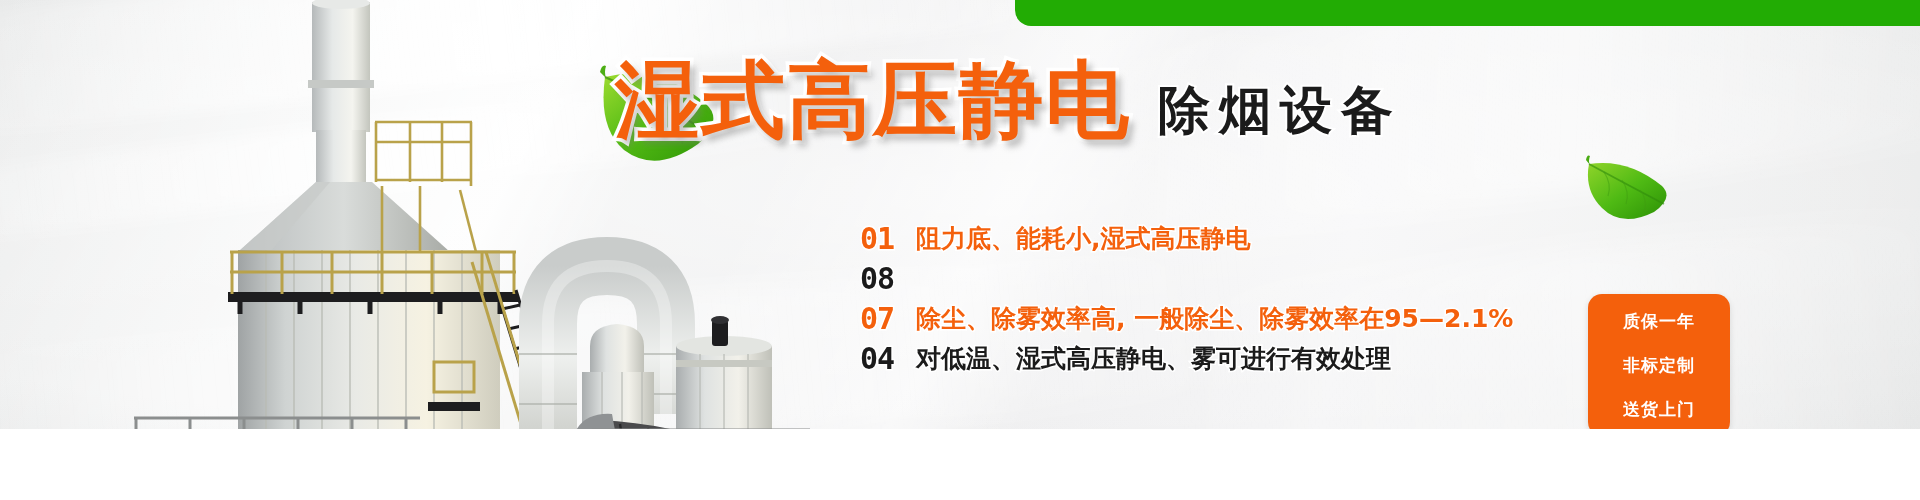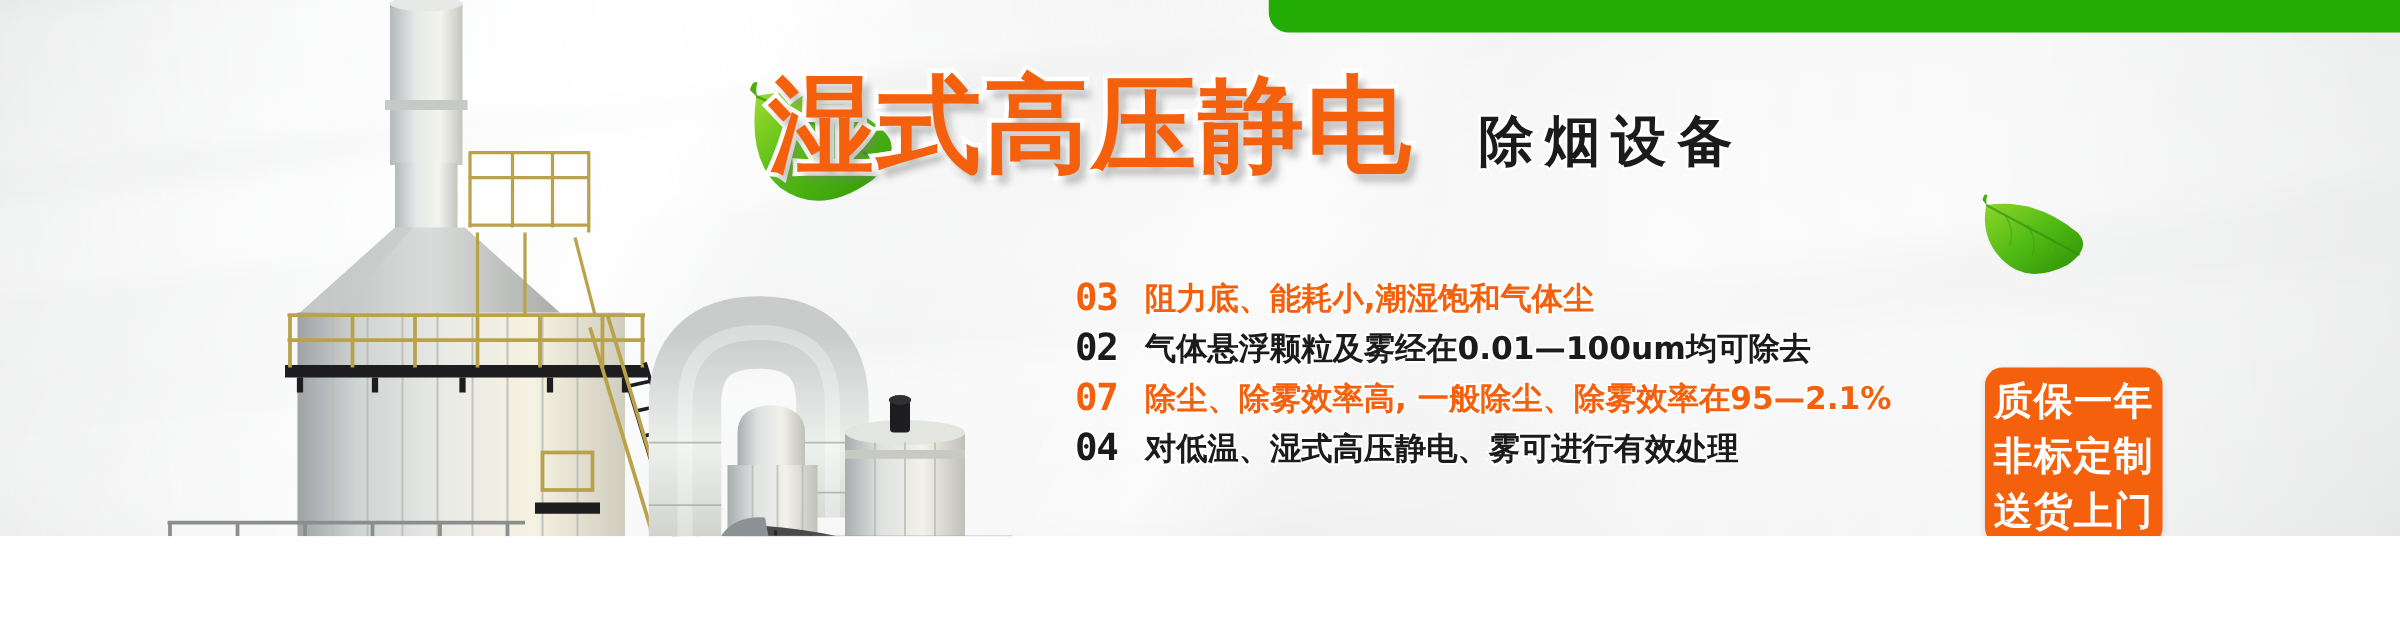--- a/index.html
+++ b/index.html
@@ -43,24 +43,24 @@
     font-family:"DejaVu Sans","Liberation Sans",sans-serif;
     font-size:84px;line-height:1;font-weight:bold;
     color:#f4600c;
     letter-spacing:2px;
     -webkit-text-stroke:7px #ffffff;
     paint-order:stroke fill;
     text-shadow:5px 6px 6px rgba(120,120,120,.45);
   }
   .title-sub{
     font-family:"DejaVu Sans","Liberation Sans",sans-serif;
-    font-size:44px;line-height:1;font-weight:bold;
+    font-size:52px;line-height:1;font-weight:bold;
     color:#1b1b1b;
     letter-spacing:9px;
-    margin-left:52px;margin-bottom:6px;
+    margin-left:27px;margin-bottom:6px;
     -webkit-text-stroke:4px #ffffff;
     paint-order:stroke fill;
   }
 
   
   .features{position:absolute;left:860px;top:222px;width:800px;}
   .feature{display:flex;align-items:flex-start;margin-bottom:6px;}
   .feature .num{
     font-family:"DejaVu Sans Mono","Liberation Mono",monospace;
     font-size:30px;font-weight:bold;line-height:34px;
@@ -81,21 +81,21 @@
 
   
   .badge{
     position:absolute;left:1588px;top:294px;width:142px;height:142px;
     background:#f4600c;border-radius:14px;
     display:flex;flex-direction:column;align-items:center;justify-content:center;
     box-shadow:0 2px 6px rgba(0,0,0,.12);
   }
   .badge .bline{
     font-family:"DejaVu Sans","Liberation Sans",sans-serif;
-    color:#fff;font-size:31px;font-weight:bold;line-height:44px;letter-spacing:1px;
+    color:#fff;font-size:17px;font-weight:bold;line-height:44px;letter-spacing:1px;
   }
 </style>
 </head>
 <body>
 
 <div class="banner">
 
   <div class="vign"></div>
   <div class="streak s1"></div>
   <div class="streak s2"></div>
@@ -357,30 +357,29 @@
   </div>
 
   <div class="headline">
     <div class="title-main">湿式高压静电</div>
     <div class="title-sub">除烟设备</div>
   </div>
 
   <div class="features">
 
     <div class="feature orange">
-      <span class="num">03</span>
+      <span class="num">01</span>
       <span class="txt">
-        <span>阻力底、能耗小,潮湿饱和气体尘</span>
+        <span>阻力底、能耗小,湿式高压静电</span>
       </span>
     </div>
 
     <div class="feature dark">
-      <span class="num">02</span>
+      <span class="num">08</span>
       <span class="txt">
-        <span>气体悬浮颗粒及雾经在0.01—100um均可除去</span>
       </span>
     </div>
 
     <div class="feature orange">
       <span class="num">07</span>
       <span class="txt">
         <span>除尘、除雾效率高, 一般除尘、除雾效率在95—2.1%</span>
       </span>
     </div>
 

